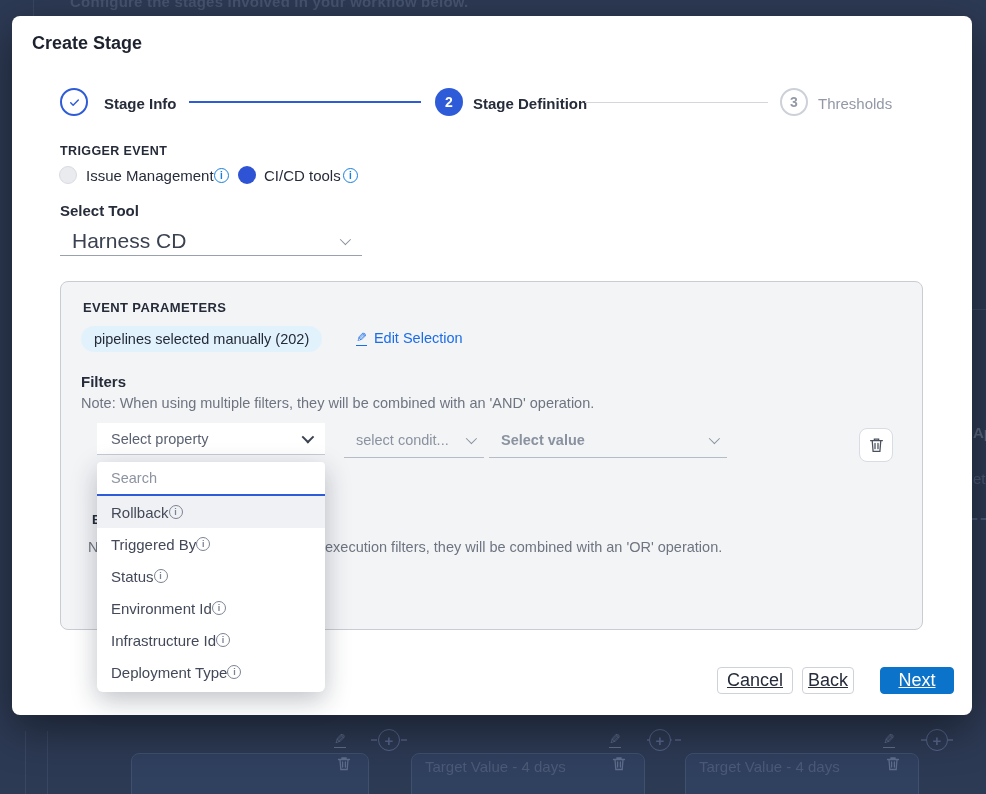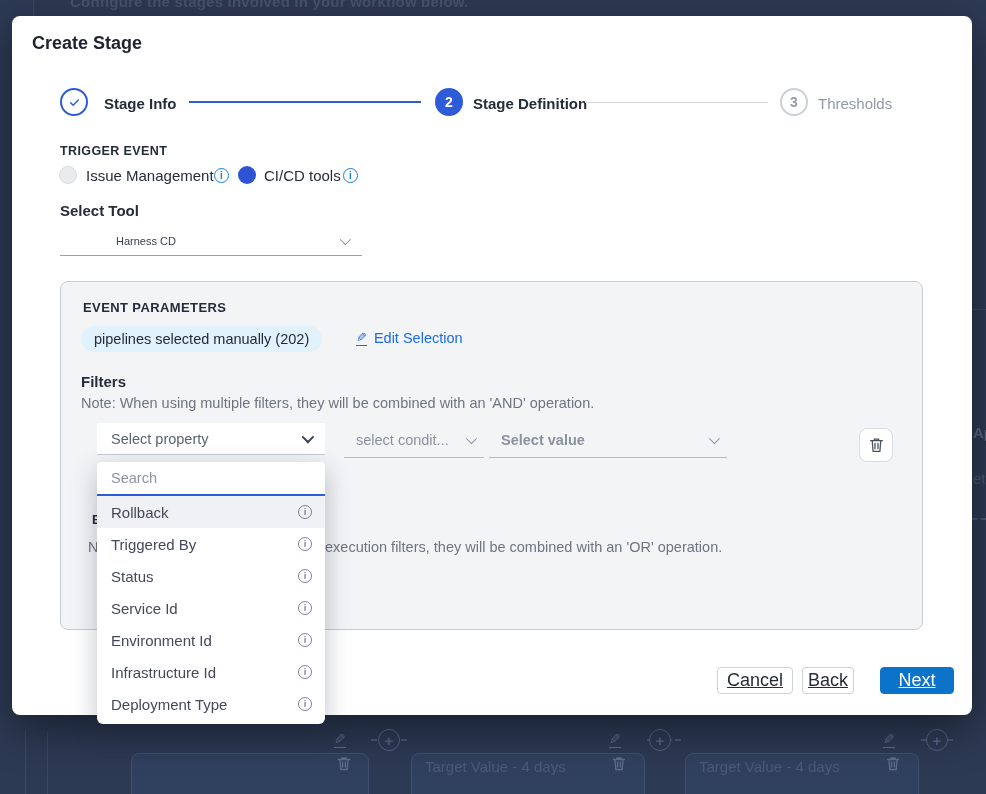--- a/index.html
+++ b/index.html
@@ -45,40 +45,40 @@
   .bold { font-weight:700; }
 
   .icon-info { display:inline-flex; width:15px; height:15px; border-radius:50%; border:1.4px solid currentColor; align-items:center; justify-content:center; font-size:10px; font-weight:700; font-style:normal; line-height:1; }
   .icon-info::after { content:"i"; }
   .info-blue { position:absolute; color:#1680e0; cursor:pointer; }
 
   .chev { width:8px; height:8px; border-right:1.6px solid #8a92a0; border-bottom:1.6px solid #8a92a0; transform:rotate(45deg) translateY(-2px); flex:none; }
   .chev-dark { width:9px; height:9px; border-width:2px; border-color:#3a4150; }
 
   .tool-ctl { position:absolute; left:48px; top:210px; width:302px; height:30px; border-bottom:1px solid #99a1ae; display:flex; align-items:center; justify-content:space-between; padding:0 14px 0 12px; cursor:pointer; }
-  .tool-value { font-size:11px; color:#3a4150;margin-left:44px; }
+  .tool-value { font-size:21px; color:#3a4150; }
 
   
   .card { position:absolute; left:48px; top:265px; width:863px; height:349px; background:#f3f4f6; border:1px solid #c9ccd2; border-radius:8px; }
   .chip { position:absolute; left:20px; top:44px; height:26px; background:#e2f2fc; border-radius:13px; display:flex; align-items:center; padding:0 13px; font-size:14.5px; color:#242b38; white-space:nowrap; }
   .edit-link { position:absolute; left:295px; top:48px; display:flex; align-items:center; gap:7px; color:#1a6ce8; font-size:14.5px; font-weight:500; cursor:pointer; }
   .note { position:absolute; font-size:14.5px; color:#6e7480; white-space:nowrap; }
 
   .prop-ctl { position:absolute; left:36px; top:141px; width:228px; height:32px; background:#fff; border-bottom:1px solid #c6cad2; display:flex; align-items:center; justify-content:space-between; padding:0 14px; font-size:14.5px; color:#5a6170; cursor:pointer; }
   .mini-select { position:absolute; top:141px; height:35px; border-bottom:1px solid #b6bcc6; display:flex; align-items:center; justify-content:space-between; padding:0 10px 0 12px; font-size:14.5px; color:#8a92a0; cursor:pointer; }
   .trash-btn { position:absolute; left:798px; top:146px; width:34px; height:34px; border:1px solid #d9dce2; border-radius:8px; background:#fff; display:flex; align-items:center; justify-content:center; color:#4a505d; cursor:pointer; }
 
   .frag { position:absolute; white-space:nowrap; }
 
   
   .panel { position:absolute; left:36px; top:180px; width:228px; background:#fff; border-radius:4px 4px 6px 6px; box-shadow:0 8px 26px rgba(25,35,55,.28); z-index:40; padding-bottom:4px; }
   .panel-search { height:34px; border-bottom:2px solid #2e5bd7; display:flex; align-items:center; padding:0 14px; }
   .panel-search input { border:none; outline:none; width:100%; font-size:14.5px; color:#3a4150; font-family:inherit; background:transparent; }
   .panel-search input::placeholder { color:#8d93a0; }
-  .opt { height:32px; display:flex; align-items:center; justify-content:space-between; padding:0 13px 0 14px; font-size:15px; color:#434958; cursor:pointer; }
+  .opt { height:32px; display:flex; align-items:center; justify-content:flex-start; padding:0 13px 0 14px; font-size:15px; color:#434958; cursor:pointer; }
   .opt.hl { background:#f0f1f4; }
   .opt .icon-info { color:#7b8294; width:14px; height:14px; font-size:9px; border-width:1.2px; }
 
   
   .btn { position:absolute; top:651px; height:27px; border-radius:4px; font-size:18px; display:flex; align-items:center; justify-content:center; cursor:pointer; font-family:inherit;text-decoration:underline; }
   .btn-outline { background:#fff; border:1px solid #ced2d9; color:#262c3a; }
   .btn-primary { background:#0b74ca; border:1px solid #0b74ca; color:#fff; font-weight:500; }
 </style>
 </head>
 <body>
@@ -217,24 +217,20 @@
         </div>
         <div class="opt">
           <span>Triggered By</span>
           <span class="icon-info"></span>
         </div>
         <div class="opt">
           <span>Status</span>
           <span class="icon-info"></span>
         </div>
         <div class="opt">
-          <span>Service Id</span>
-          <span class="icon-info"></span>
-        </div>
-        <div class="opt">
           <span>Environment Id</span>
           <span class="icon-info"></span>
         </div>
         <div class="opt">
           <span>Infrastructure Id</span>
           <span class="icon-info"></span>
         </div>
         <div class="opt">
           <span>Deployment Type</span>
           <span class="icon-info"></span>

